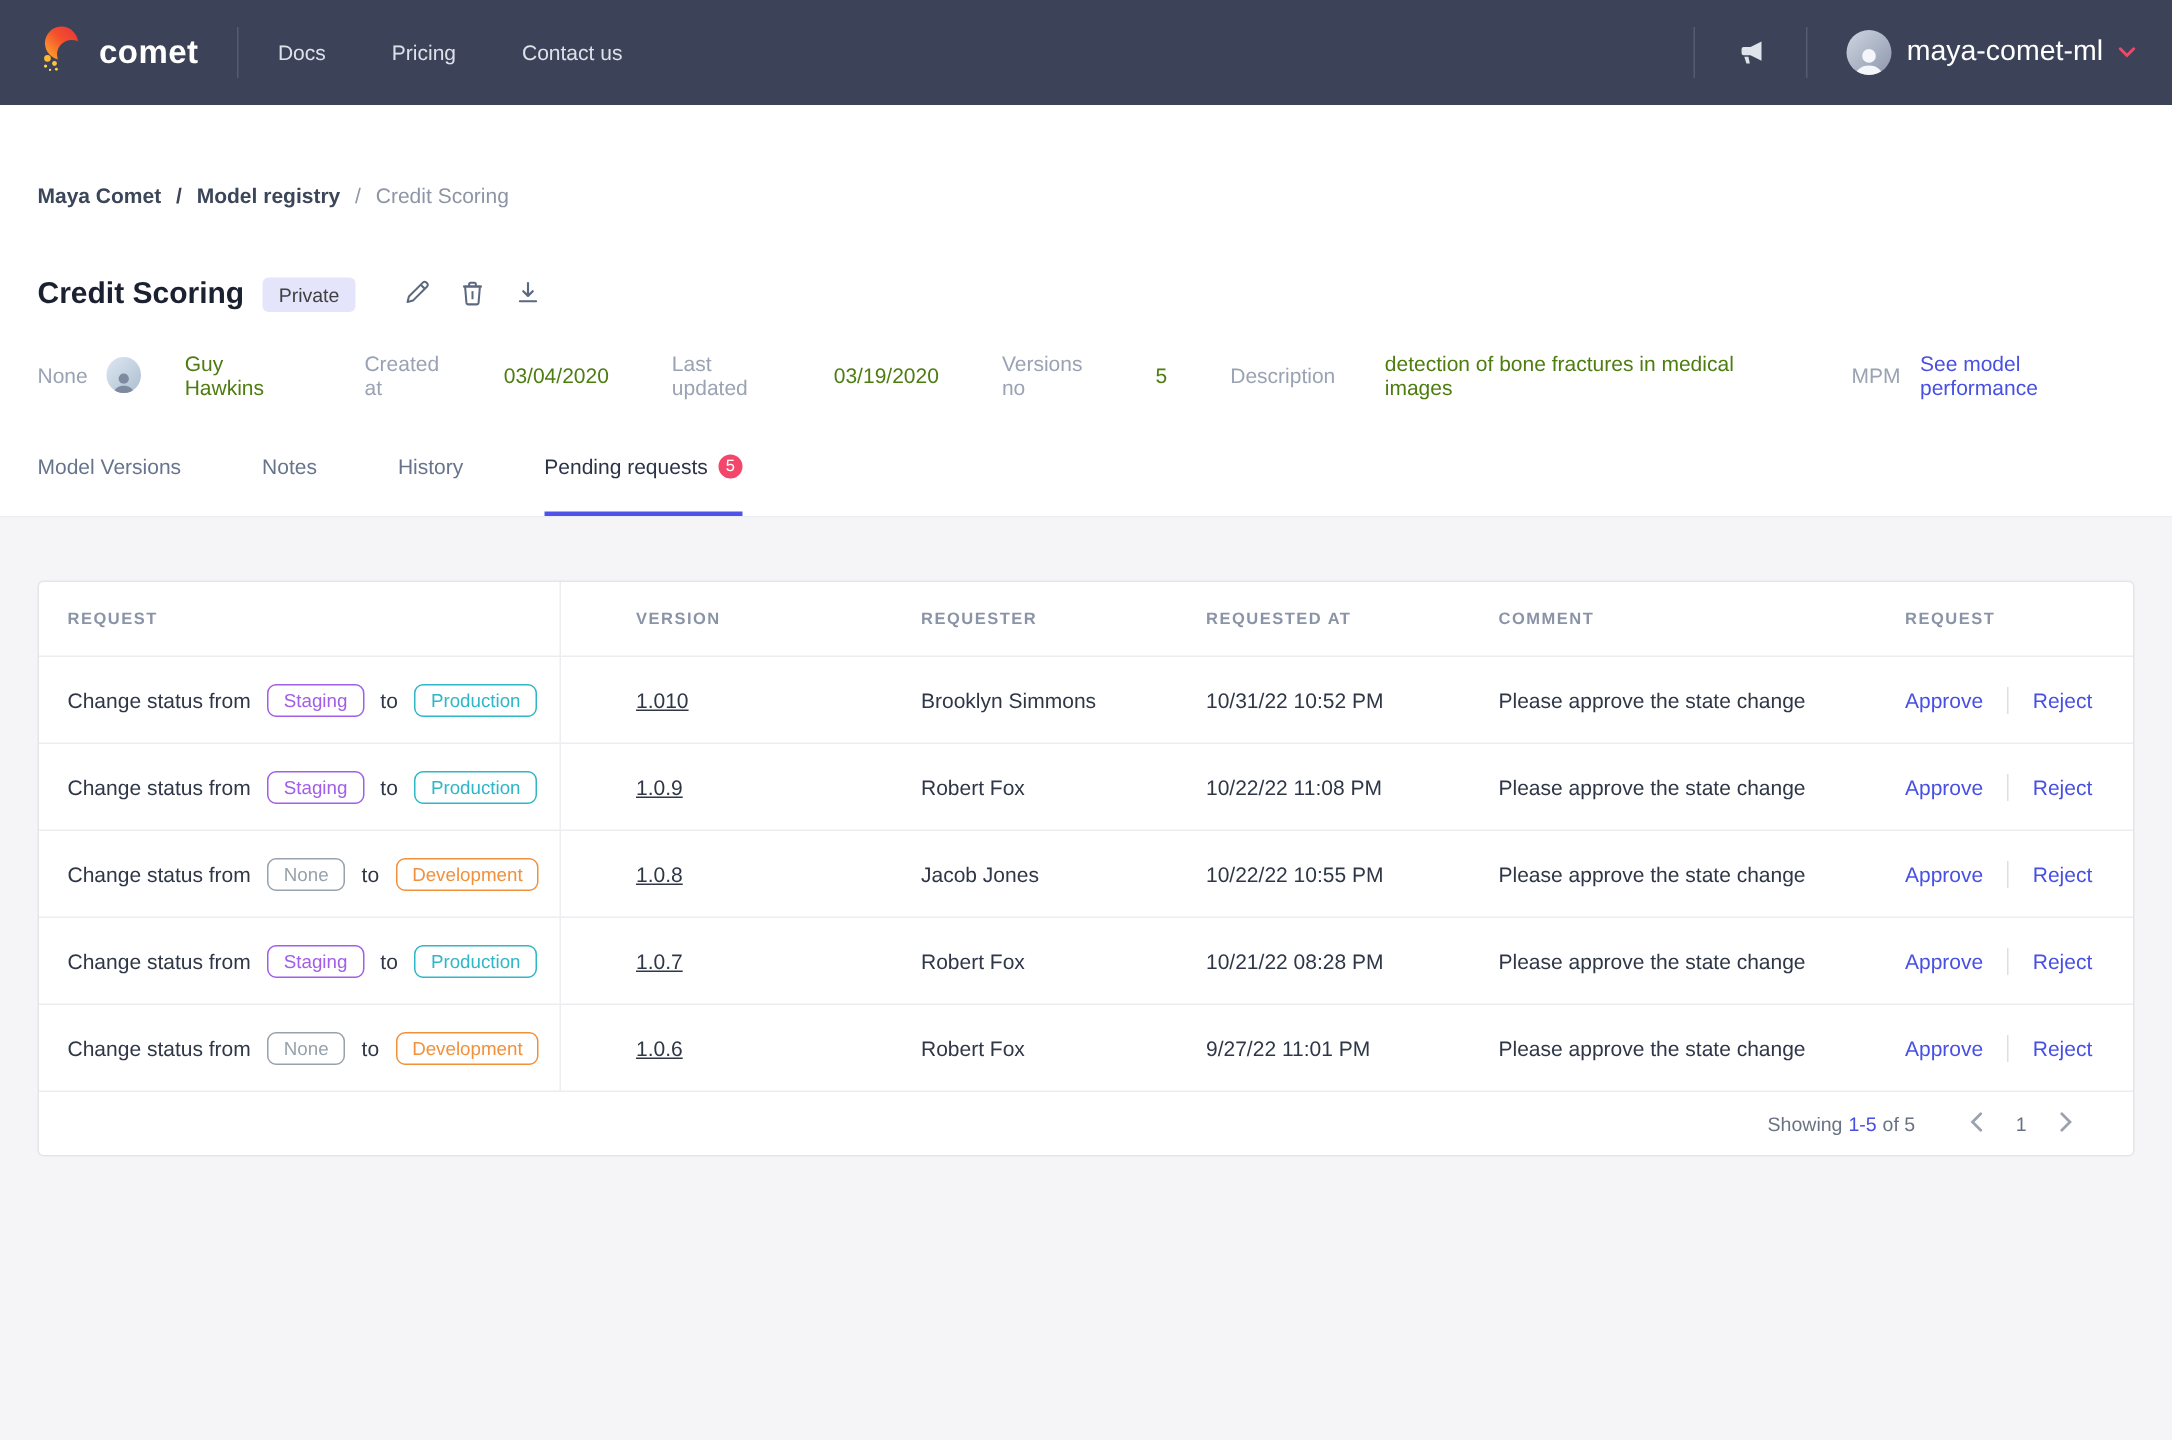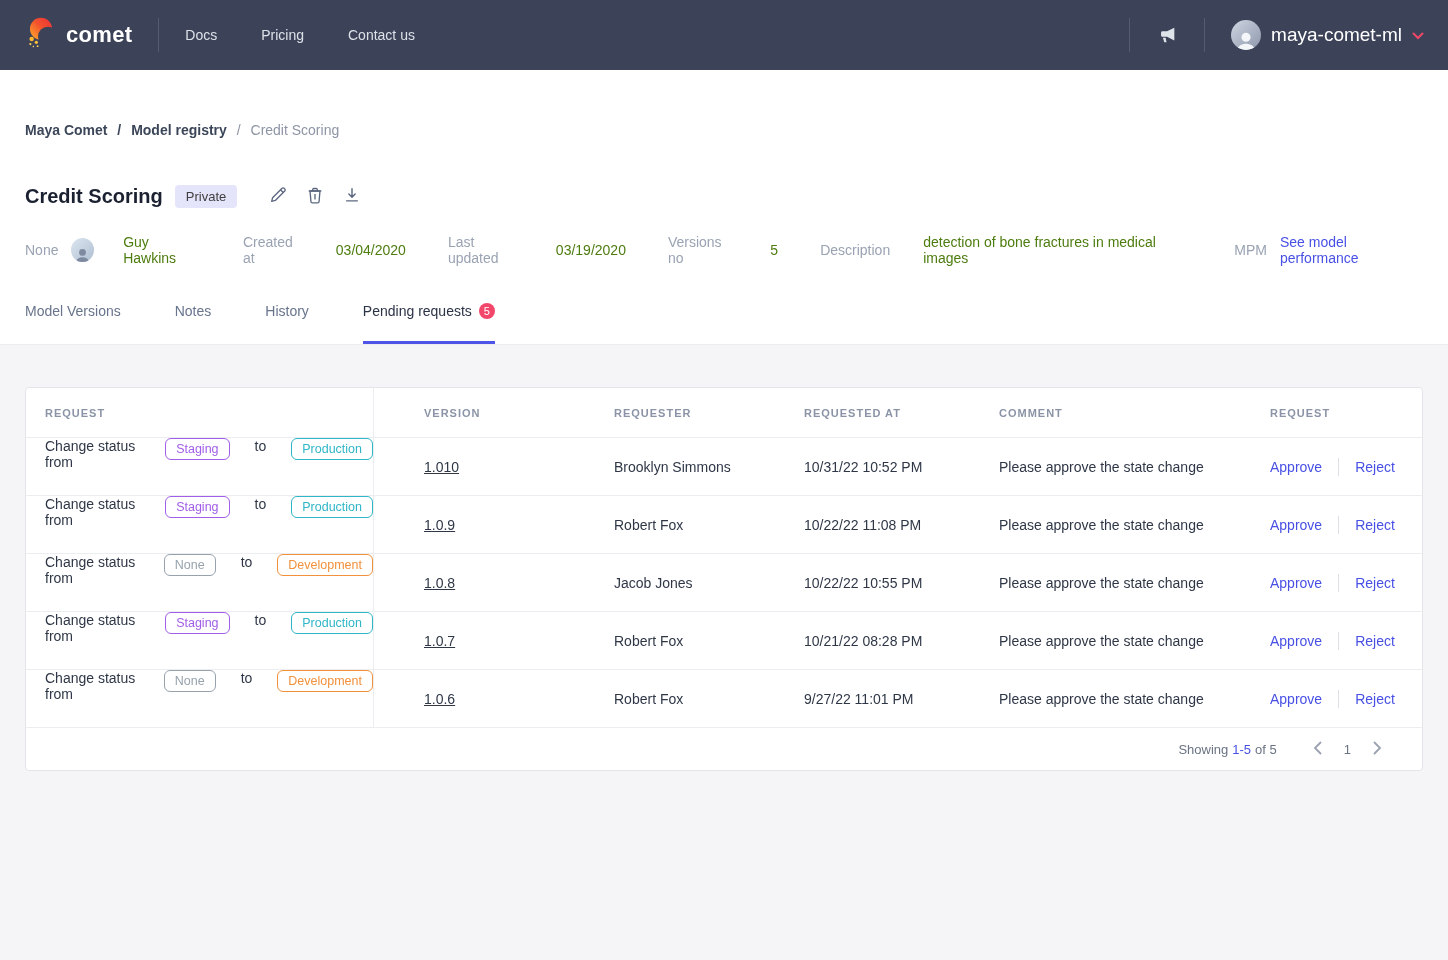--- a/index.html
+++ b/index.html
@@ -64,21 +64,21 @@
   .count-badge {
     width:16px; height:16px; border-radius:50%; background:#f2476a; color:#fff;
     font-size:11px; display:inline-flex; align-items:center; justify-content:center;
   }
   
   .content { padding:42px 25px; }
   .table-card { background:#fff; border:1px solid #e3e5ea; border-radius:4px; }
   .t-row { display:grid; grid-template-columns:348px 1fr; border-bottom:1px solid #ecedf1; }
   .col-request {
     border-right:1px solid #ecedf1; padding-left:19px;
-    display:flex; align-items:flex-start; gap:25px;
+    display:flex; align-items:center; gap:11px;
   }
   .right-grid { display:grid; grid-template-columns:215px 190px 195px 271px 1fr; align-items:center; }
   .right-grid > .cell:first-child { padding-left:50px; }
   .right-grid > .cell { padding-left:25px; }
   .t-head { height:50px; }
   .t-head .th {
     font-size:11px; letter-spacing:1px; color:#8b94a7; font-weight:700;
     display:flex; align-items:center; height:100%;
   }
   .t-head .col-request { gap:0; }

